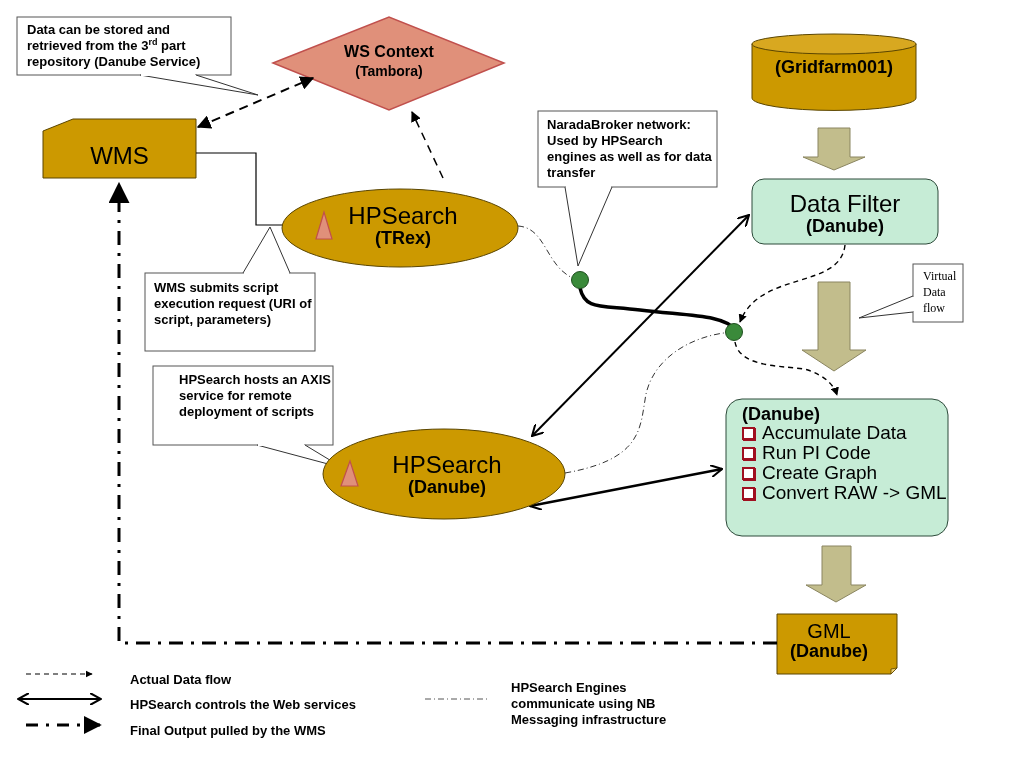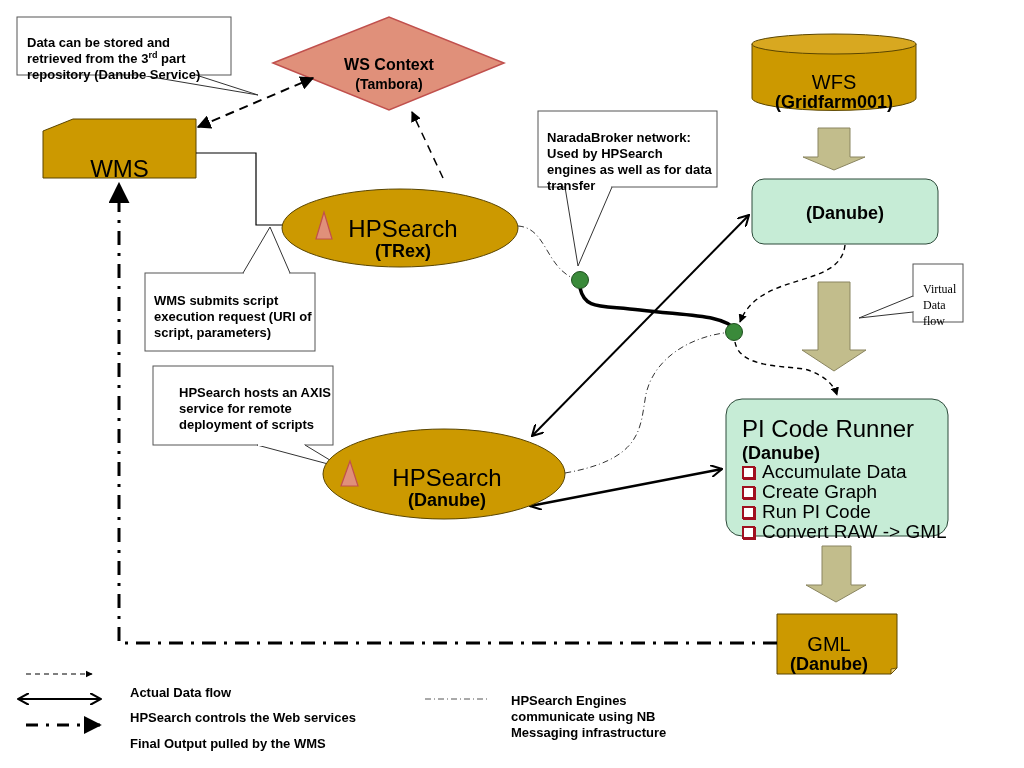--- a/index.html
+++ b/index.html
@@ -1,19 +1,19 @@
 <!DOCTYPE html>
 <html><head>
 <meta charset="utf-8">
 <style>
   html, body { margin: 0; padding: 0; background: #ffffff; }
   body { width: 1024px; height: 768px; position: relative; overflow: hidden;
          font-family: "Liberation Sans", sans-serif; color: #000; }
   svg#diagram { position: absolute; left: 0; top: 0; }
-  .abs { position: absolute; margin-top: 13px; }
+  .abs { position: absolute; }
   .callout-text { font-weight: bold; font-size: 13px; line-height: 16px; }
   .node-title { text-align: center; }
   .big { font-size: 24px; line-height: 26px; }
   .sub { font-size: 18px; font-weight: bold; line-height: 18px; }
   .legend-text { font-weight: bold; font-size: 13px; line-height: 16px; }
   .pi-list { list-style: none; margin: 0; padding: 0; font-size: 19px; line-height: 20px; }
   .pi-list li { display: flex; align-items: center; }
   .checkbox { display: inline-block; width: 9px; height: 9px; border: 2px solid #a01020;
               box-shadow: 1px 1px 0 #a01020; margin-right: 7px; background: #fff; }
 </style>
@@ -124,61 +124,60 @@
 </div>
 
 <div class="abs node-title" style="left:313px; top:42px; width:152px;">
   <div style="font-weight:bold; font-size:16px; line-height:20px;">WS Context</div>
   <div style="font-weight:bold; font-size:14px; line-height:18px;">(Tambora)</div>
 </div>
 
 <div class="abs node-title big" style="left:43px; top:143px; width:153px;">WMS</div>
 
 <div class="abs node-title" style="left:752px; top:58px; width:164px;">
-  <div style="font-size:20px; line-height:22px;">WFS</div>
   <div class="sub">(Gridfarm001)</div>
 </div>
 
 <div class="abs callout-text" style="left:547px; top:117px; width:168px;">NaradaBroker network: Used by HPSearch engines as well as for data transfer</div>
 
 <div class="abs node-title" style="left:752px; top:191px; width:186px;">
+  <div class="big">Data Filter</div>
   <div class="sub">(Danube)</div>
 </div>
 
 <div class="abs node-title" style="left:333px; top:203px; width:140px;">
   <div class="big">HPSearch</div>
   <div class="sub">(TRex)</div>
 </div>
 
 <div class="abs" style="left:923px; top:268px; width:40px; font-size:12px; line-height:16px;font-family:Liberation Serif, serif;">Virtual Data flow</div>
 
 <div class="abs callout-text" style="left:154px; top:280px; width:158px;">WMS submits script execution request (URI of script, parameters)</div>
 
 <div class="abs callout-text" style="left:179px; top:372px; width:166px;">HPSearch hosts an AXIS service for remote deployment of scripts</div>
 
 <div class="abs node-title" style="left:372px; top:452px; width:150px;">
   <div class="big">HPSearch</div>
   <div class="sub">(Danube)</div>
 </div>
 
 <div class="abs" style="left:742px; top:403px; width:205px;">
-  <div class="big">PI Code Runner</div>
   <div class="sub" style="margin-top:2px;">(Danube)</div>
   <ul class="pi-list">
     <li>
         <span class="checkbox"></span>
         <span>Accumulate Data</span>
       </li>
     <li>
         <span class="checkbox"></span>
-        <span>Create Graph</span>
+        <span>Run PI Code</span>
       </li>
     <li>
         <span class="checkbox"></span>
-        <span>Run PI Code</span>
+        <span>Create Graph</span>
       </li>
     <li>
         <span class="checkbox"></span>
         <span>Convert RAW -&gt; GML</span>
       </li>
   </ul>
 </div>
 
 <div class="abs node-title" style="left:777px; top:620px; width:104px;">
   <div style="font-size:20px; line-height:22px;">GML</div>

